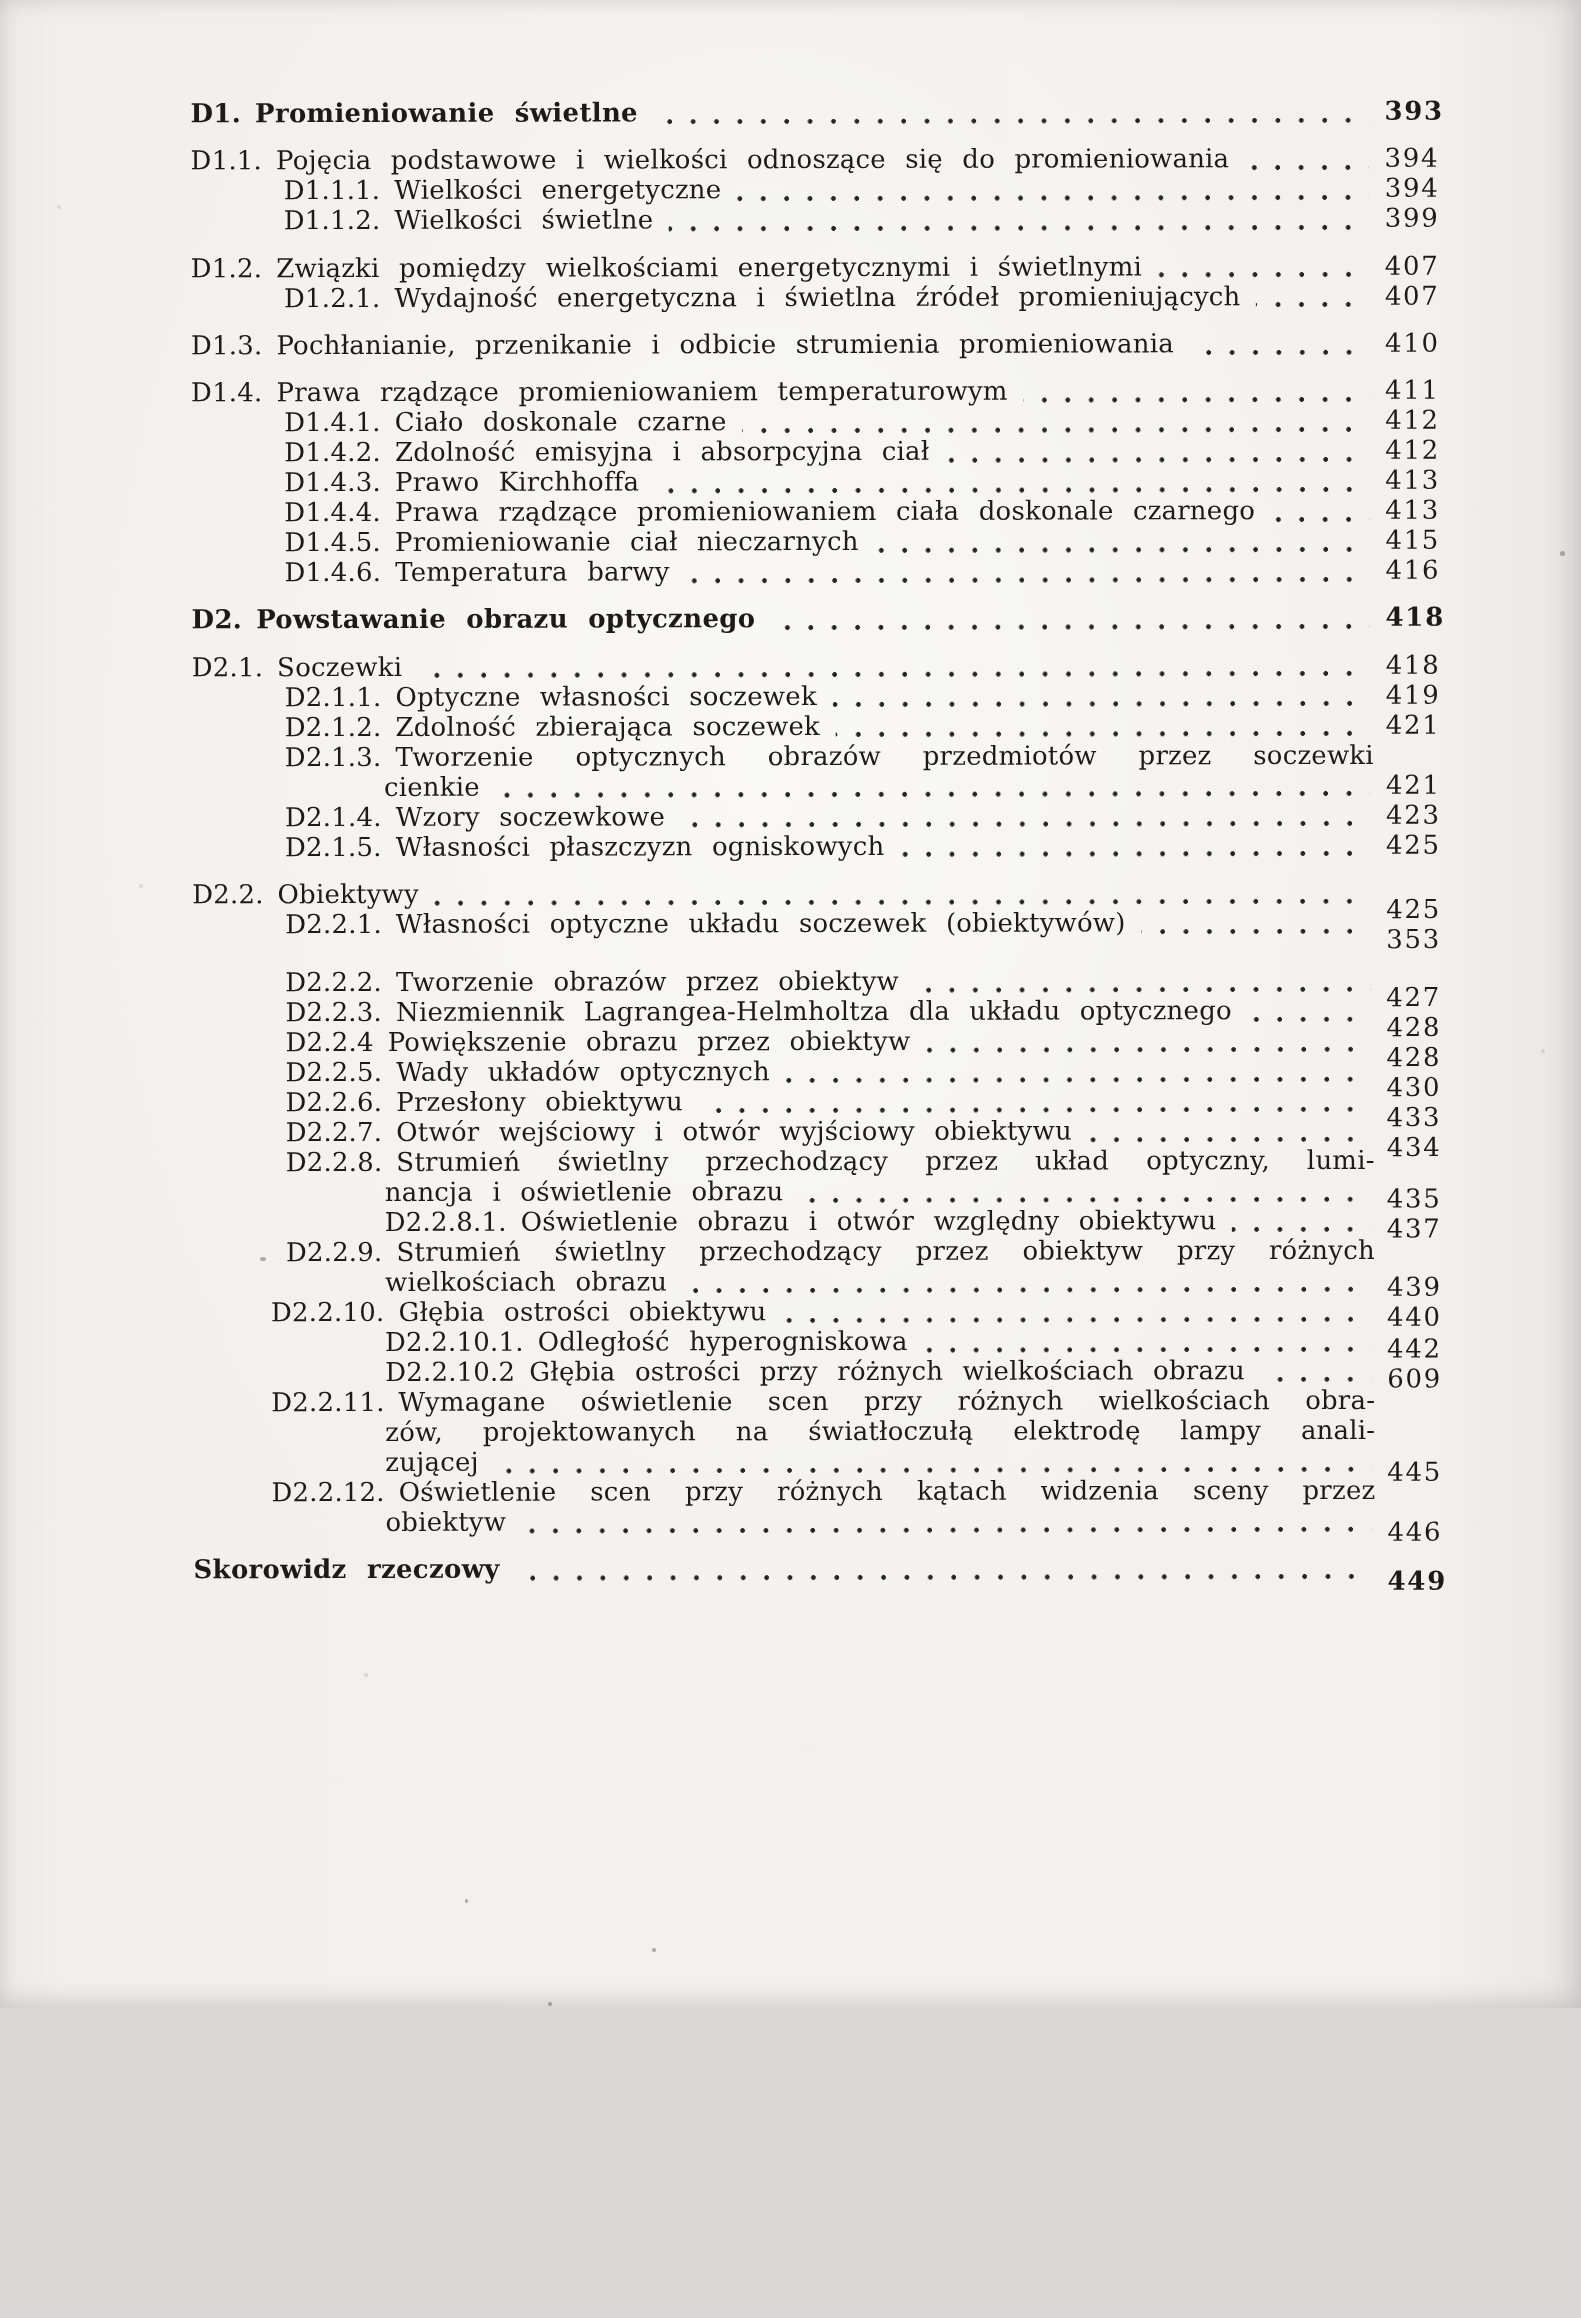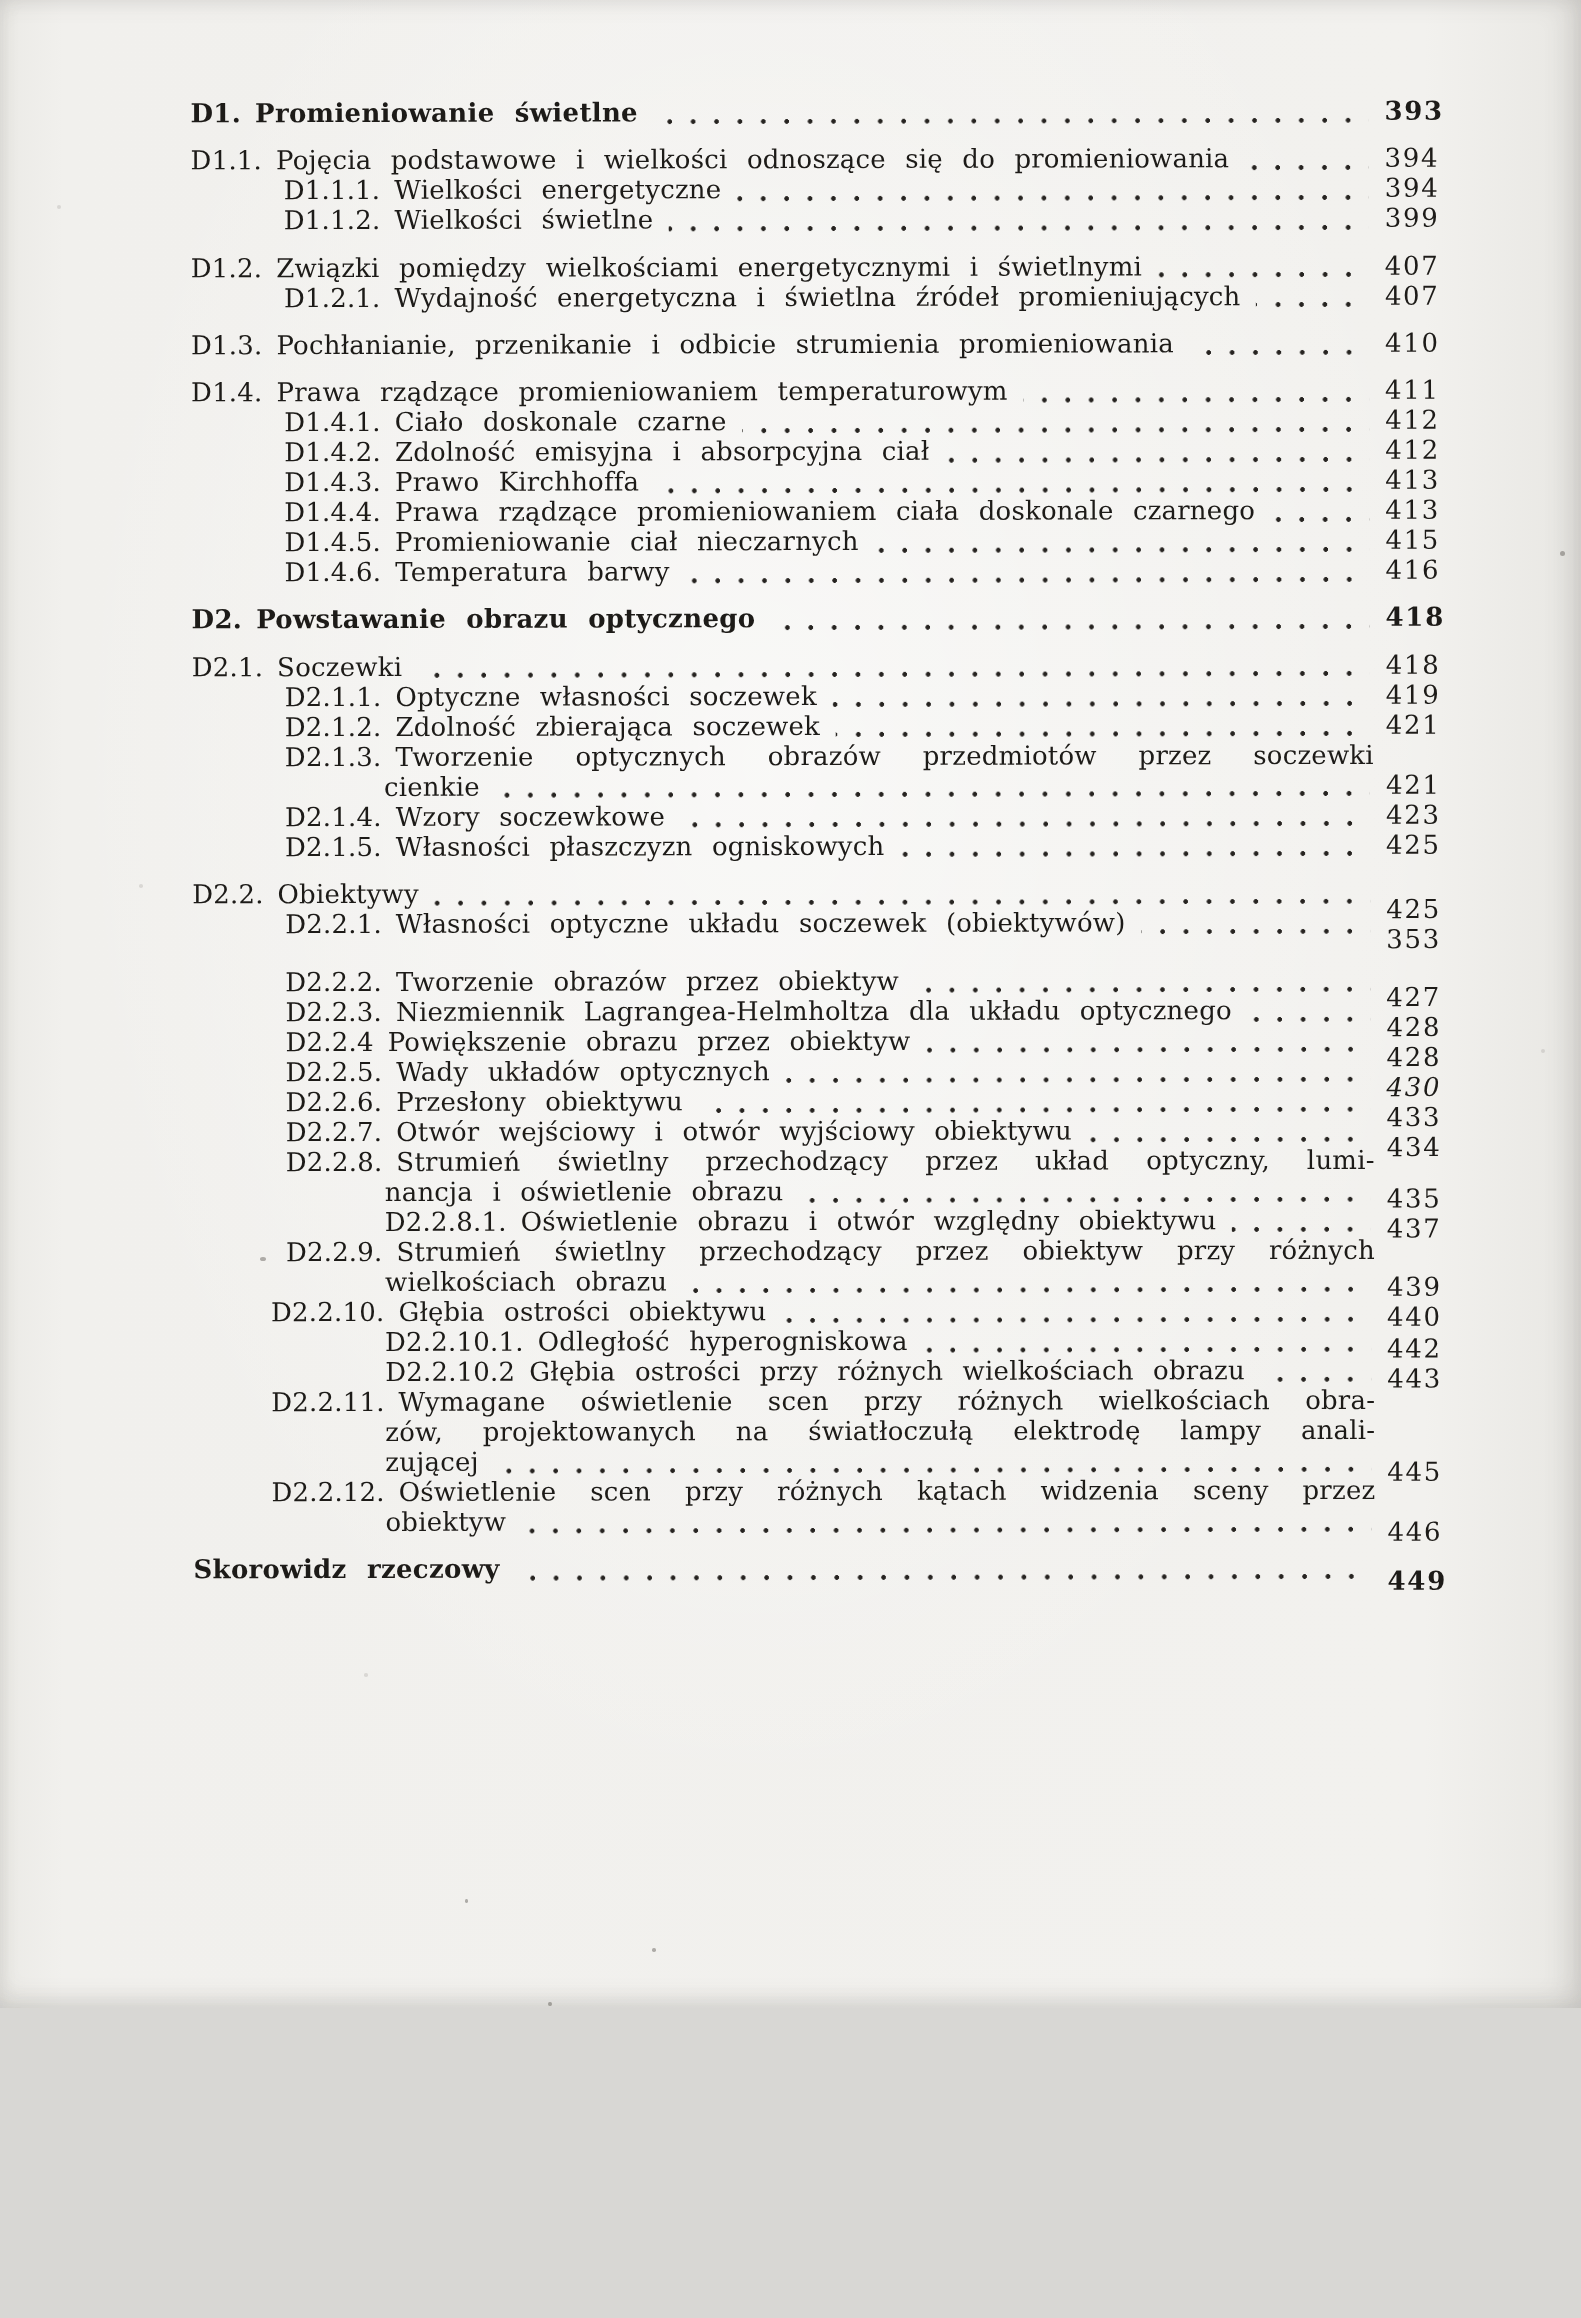--- a/index.html
+++ b/index.html
@@ -217,21 +217,21 @@
       <div class="row ind1">
         <span class="num">D2.2.4</span>
         <span class="txt">Powiększenie obrazu przez obiektyw</span>
         <span class="leader"></span>
         <span class="pg" style="transform: translateY(17.3px);">428</span>
       </div>
       <div class="row ind1">
         <span class="num">D2.2.5.</span>
         <span class="txt">Wady układów optycznych</span>
         <span class="leader"></span>
-        <span class="pg" style="transform: translateY(17.3px); font-style: italic;">430</span>
+        <span class="pg" style="transform: translateY(17.3px);">430</span>
       </div>
       <div class="row ind1">
         <span class="num">D2.2.6.</span>
         <span class="txt">Przesłony obiektywu</span>
         <span class="leader"></span>
         <span class="pg" style="transform: translateY(17.3px);">433</span>
       </div>
       <div class="row ind1">
         <span class="num">D2.2.7.</span>
         <span class="txt">Otwór wejściowy i otwór wyjściowy obiektywu</span>
@@ -273,21 +273,21 @@
       <div class="row ind2">
         <span class="num">D2.2.10.1.</span>
         <span class="txt">Odległość hyperogniskowa</span>
         <span class="leader"></span>
         <span class="pg" style="transform: translateY(8.7px);">442</span>
       </div>
       <div class="row ind2">
         <span class="num">D2.2.10.2</span>
         <span class="txt">Głębia ostrości przy różnych wielkościach obrazu</span>
         <span class="leader"></span>
-        <span class="pg" style="transform: translateY(8.7px);">443</span>
+        <span class="pg" style="transform: translateY(8.7px);">609</span>
       </div>
       <div class="row ind1w">
         <span class="num">D2.2.11.</span>
         <span class="txt fill">Wymagane oświetlenie scen przy różnych wielkościach obra-</span>
         <span class="pg"></span>
       </div>
       <div class="row ind2">
         <span class="txt fill">zów, projektowanych na światłoczułą elektrodę lampy anali-</span>
         <span class="pg"></span>
       </div>

